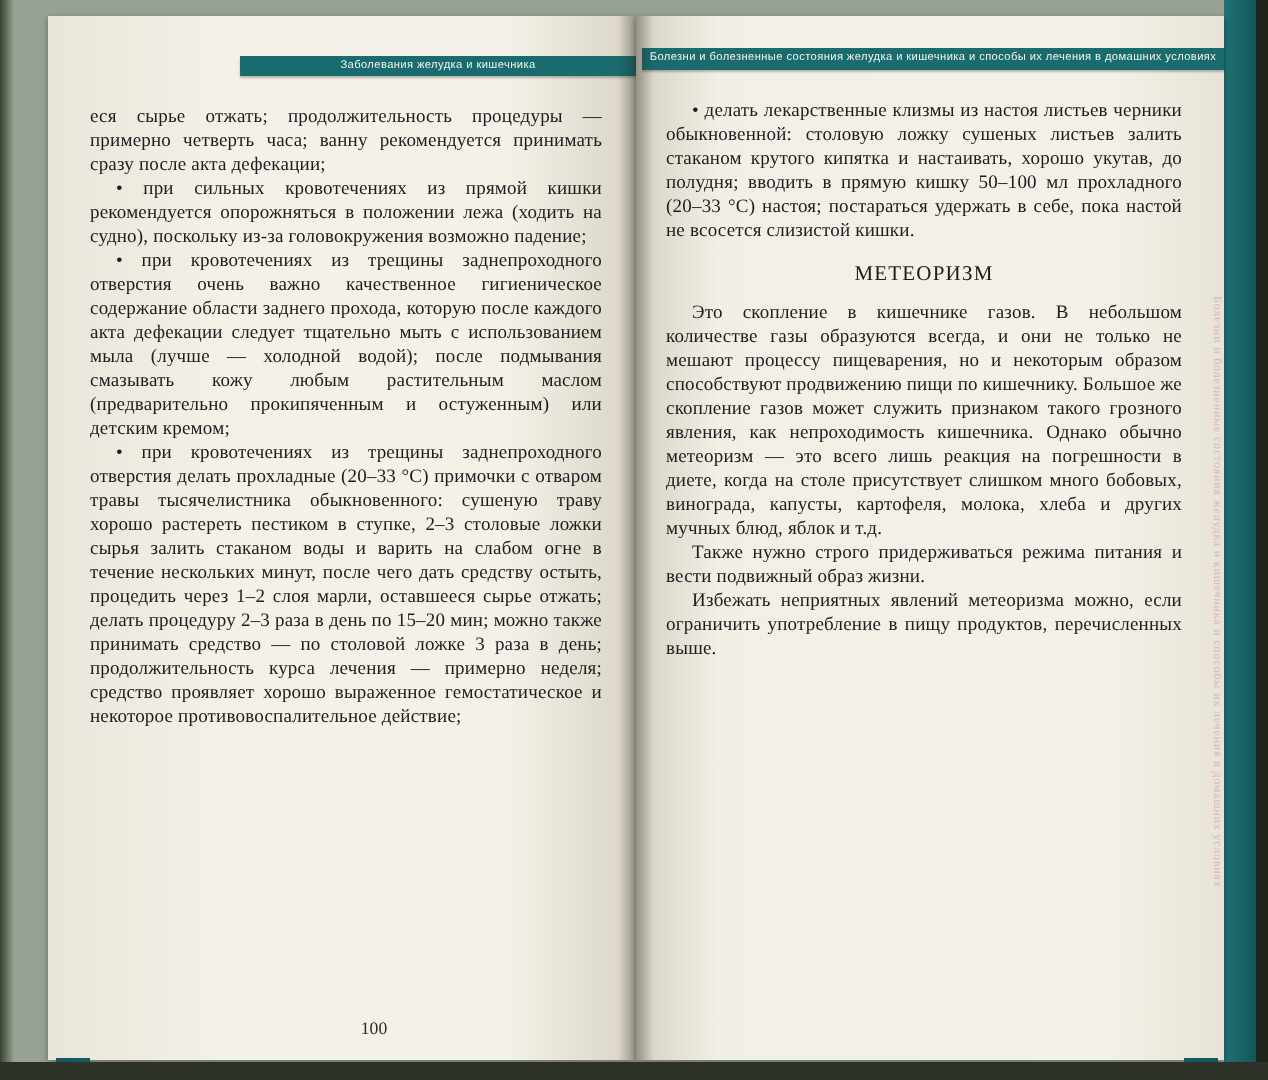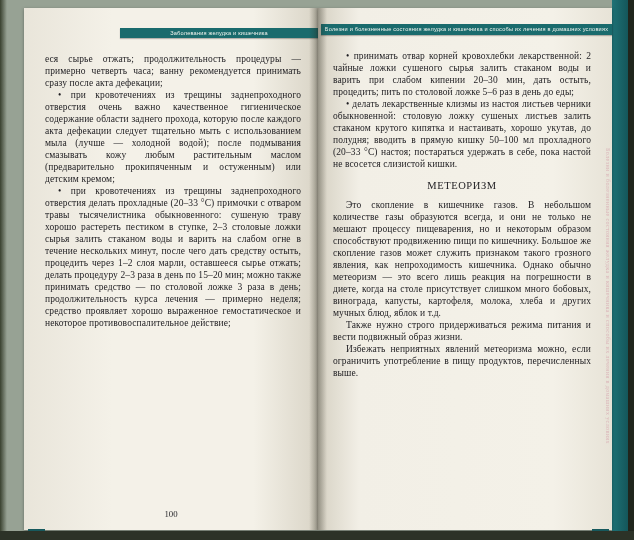--- a/index.html
+++ b/index.html
@@ -40,21 +40,21 @@
   .text-block { position:absolute; color:#1d1c20; text-align:justify;
                 font-size:9.5px; line-height:12px; letter-spacing:.1px; }
   .text-left  { left:21px; right:17px; top:45px; bottom:32px; overflow:hidden; }
   .text-right { left:15px; right:21px; top:42px; bottom:32px; overflow:hidden; }
   .p { text-indent:13px; }
   .p-cont { text-indent:0; }
 
   .section-heading { text-align:center; font-weight:normal; font-size:10.5px;
                      letter-spacing:.6px; margin:10px 0 7px; text-indent:0; }
 
-  .page-number { position:absolute; bottom:11px; left:0; width:100%;
+  .page-number { position:absolute; bottom:11px; left:16px; width:100%;
                  text-align:center; font-size:8.8px; color:#2a2a2e; }
 
   
   .bleed { position:absolute; top:140px; right:1px; height:300px; overflow:hidden;
            writing-mode:vertical-rl; font-size:6px; letter-spacing:.4px;
            color:rgba(201,115,140,.42); white-space:nowrap; }
 
   
   .corner-mark { position:absolute; bottom:3px; width:17px; height:8px; background:#17595d; }
   .corner-mark-left  { left:28px; }
@@ -68,32 +68,32 @@
   <div class="edge-left"></div>
   <div class="edge-right-teal"></div>
   <div class="edge-right-dark"></div>
 
   <div class="page page-left">
     <div class="band band-left">
       <span>Заболевания желудка и кишечника</span>
     </div>
     <div class="text-block text-left">
       <p class="p p-cont">еся сырье отжать; продолжительность процедуры — примерно четверть часа; ванну рекомендуется принимать сразу после акта дефекации;</p>
+      <p class="p">• при сильных кровотечениях из прямой кишки рекомендуется опорожняться в положении лежа (ходить на судно), поскольку из-за головокружения возможно падение;</p>
       <p class="p">• при кровотечениях из трещины заднепроходного отверстия очень важно качественное гигиеническое содержание области заднего прохода, которую после каждого акта дефекации следует тщательно мыть с использованием мыла (лучше — холодной водой); после подмывания смазывать кожу любым растительным маслом (предварительно прокипяченным и остуженным) или детским кремом;</p>
       <p class="p">• при кровотечениях из трещины заднепроходного отверстия делать прохладные (20–33 °С) примочки с отваром травы тысячелистника обыкновенного: сушеную траву хорошо растереть пестиком в ступке, 2–3 столовые ложки сырья залить стаканом воды и варить на слабом огне в течение нескольких минут, после чего дать средству остыть, процедить через 1–2 слоя марли, оставшееся сырье отжать; делать процедуру 2–3 раза в день по 15–20 мин; можно также принимать средство — по столовой ложке 3 раза в день; продолжительность курса лечения — примерно неделя; средство проявляет хорошо выраженное гемостатическое и некоторое противовоспалительное действие;</p>
     </div>
     <div class="page-number">100</div>
   </div>
 
   <div class="page page-right">
     <div class="band band-right">
       <span>Болезни и болезненные состояния желудка и кишечника и способы их лечения в домашних условиях</span>
     </div>
     <div class="text-block text-right">
-      <p class="p">• принимать отвар корней кровохлебки лекарственной: 2 чайные ложки сушеного сырья залить стаканом воды и варить при слабом кипении 20–30 мин, дать остыть, процедить; пить по столовой ложке 5–6 раз в день до еды;</p>
       <p class="p">• делать лекарственные клизмы из настоя листьев черники обыкновенной: столовую ложку сушеных листьев залить стаканом крутого кипятка и настаивать, хорошо укутав, до полудня; вводить в прямую кишку 50–100 мл прохладного (20–33 °С) настоя; постараться удержать в себе, пока настой не всосется слизистой кишки.</p>
       <h2 class="section-heading">МЕТЕОРИЗМ</h2>
       <p class="p">Это скопление в кишечнике газов. В небольшом количестве газы образуются всегда, и они не только не мешают процессу пищеварения, но и некоторым образом способствуют продвижению пищи по кишечнику. Большое же скопление газов может служить признаком такого грозного явления, как непроходимость кишечника. Однако обычно метеоризм — это всего лишь реакция на погрешности в диете, когда на столе присутствует слишком много бобовых, винограда, капусты, картофеля, молока, хлеба и других мучных блюд, яблок и т.д.</p>
       <p class="p">Также нужно строго придерживаться режима питания и вести подвижный образ жизни.</p>
       <p class="p">Избежать неприятных явлений метеоризма можно, если ограничить употребление в пищу продуктов, перечисленных выше.</p>
     </div>
     <div class="bleed">Болезни и болезненные состояния желудка и кишечника и способы их лечения в домашних условиях</div>
   </div>
 
   <div class="gutter"></div>

